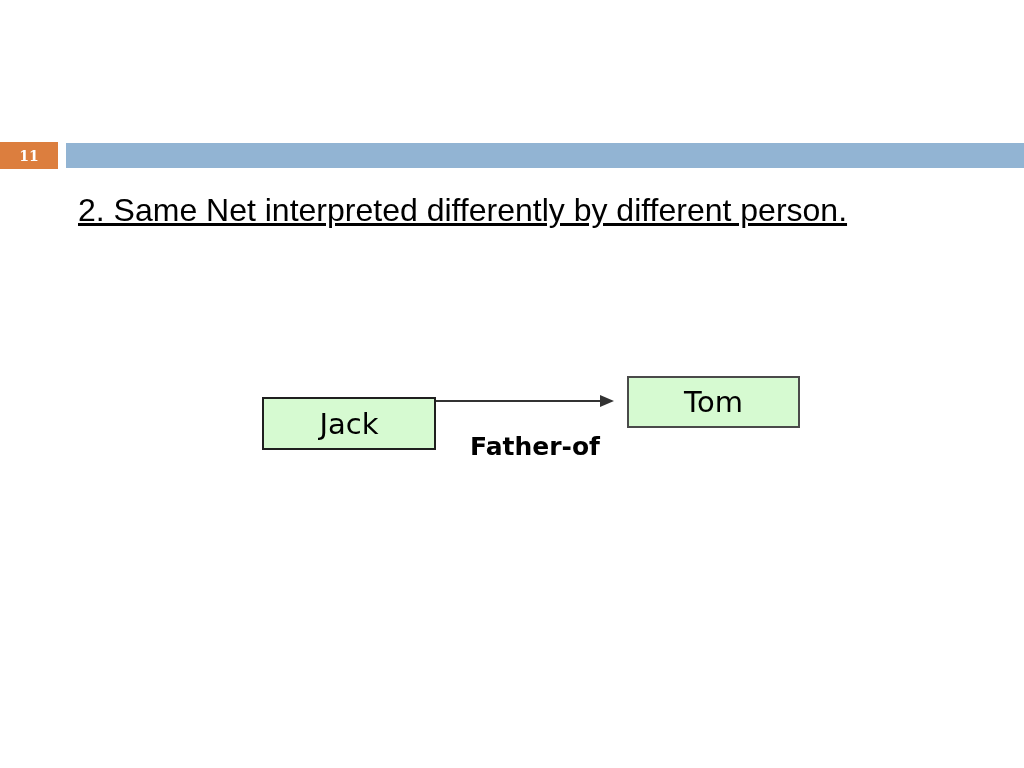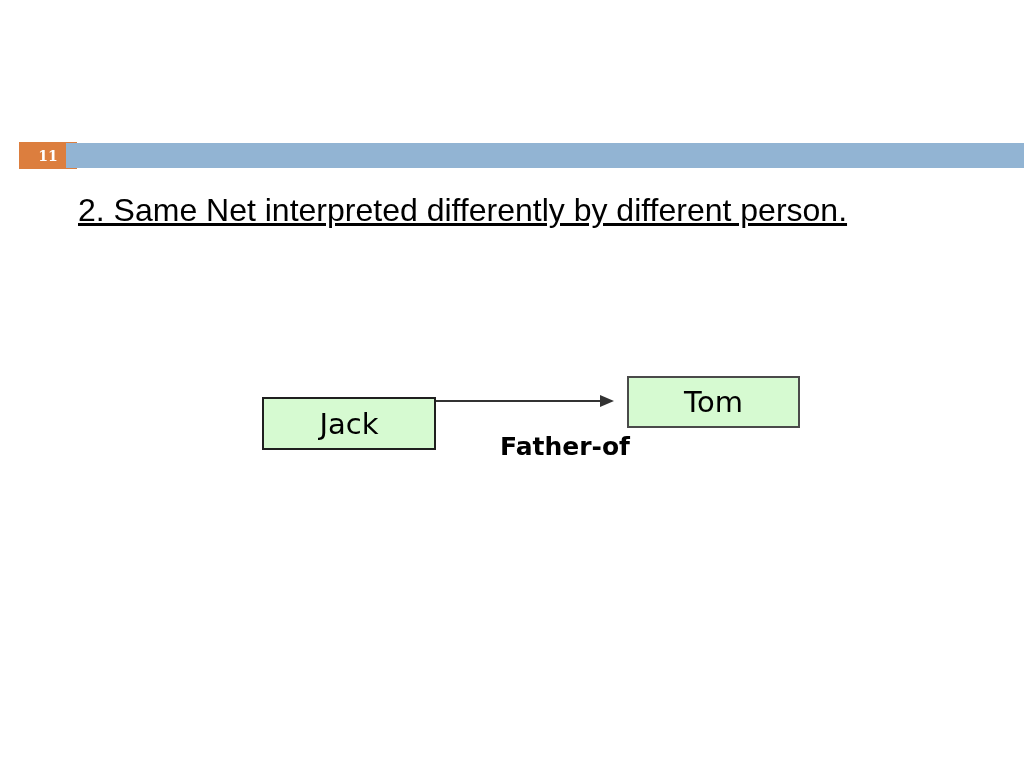--- a/index.html
+++ b/index.html
@@ -38,21 +38,20 @@
     width: 58px;
     height: 27px;
     background: var(--badge-bg);
     color: var(--badge-text);
     font-family: "DejaVu Serif", "Liberation Serif", serif;
     font-size: 14px;
     font-weight: bold;
     display: flex;
     align-items: center;
     justify-content: center;
-    margin-left: 19px;
   }
   .accent-bar {
     position: absolute;
     left: 66px;
     top: 143px;
     width: 958px;
     height: 25px;
     background: var(--accent-bar);
   }
   .point {
@@ -93,21 +92,21 @@
     left: 436px;
     top: 391px;
     width: 180px;
     height: 20px;
   }
   .edge-label {
     position: absolute;
     left: 440px;
     top: 432px;
     width: 190px;
-    text-align: right;
+    text-align: center;
     font-family: "DejaVu Sans", sans-serif;
     font-weight: bold;
     font-size: 25px;
     color: #000000;
     white-space: nowrap;
   }
 </style>
 </head>
 <body>
 

